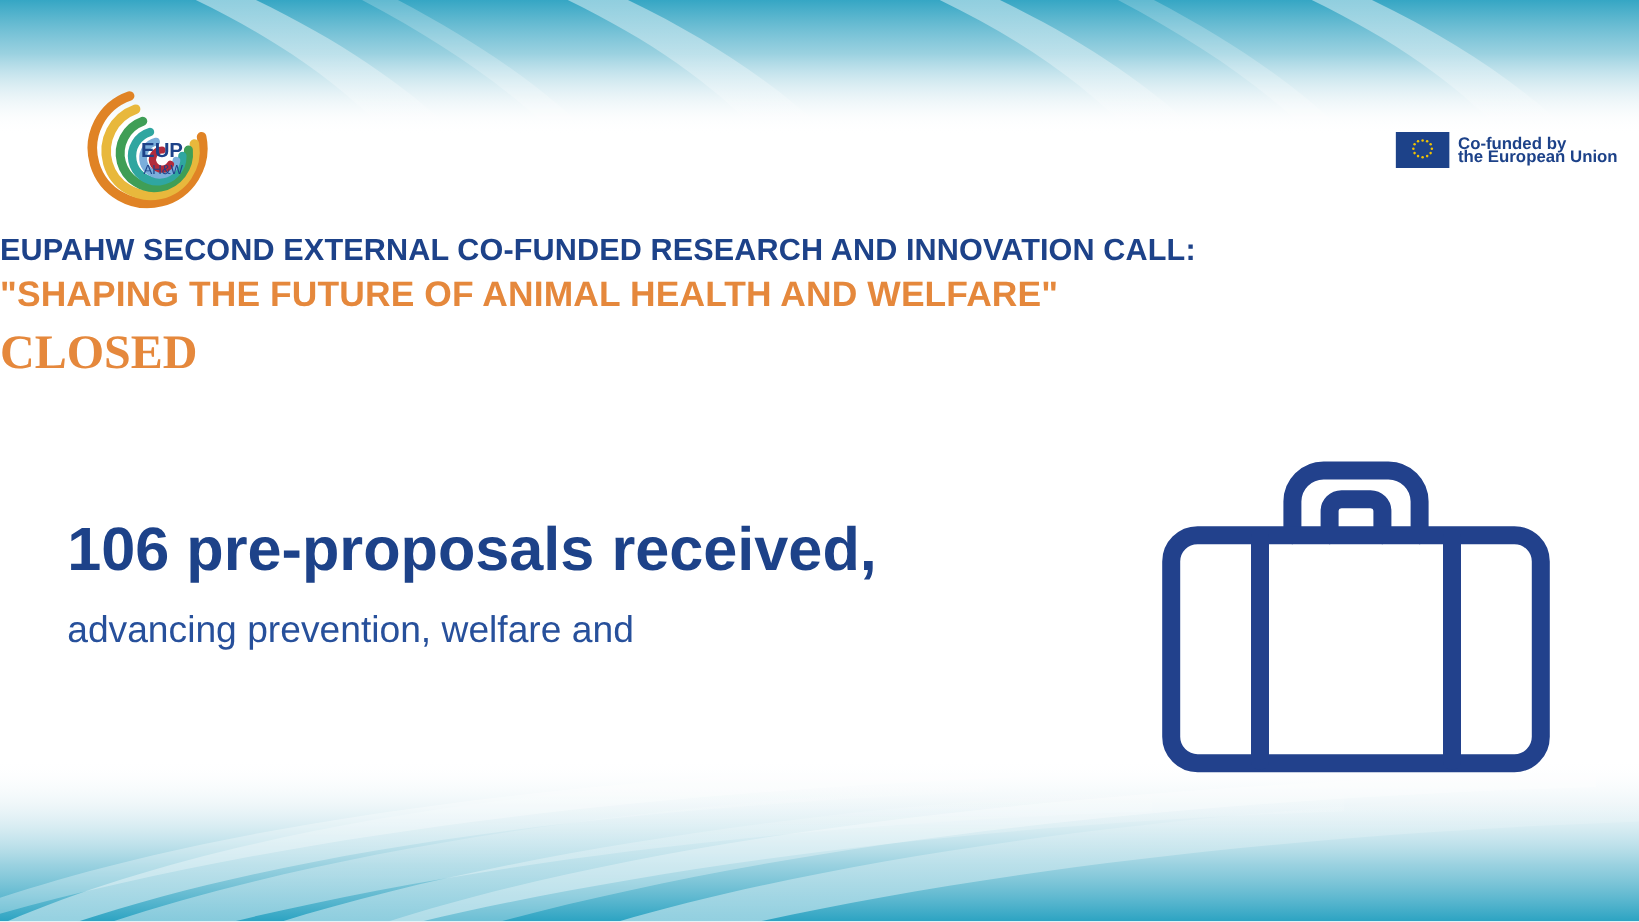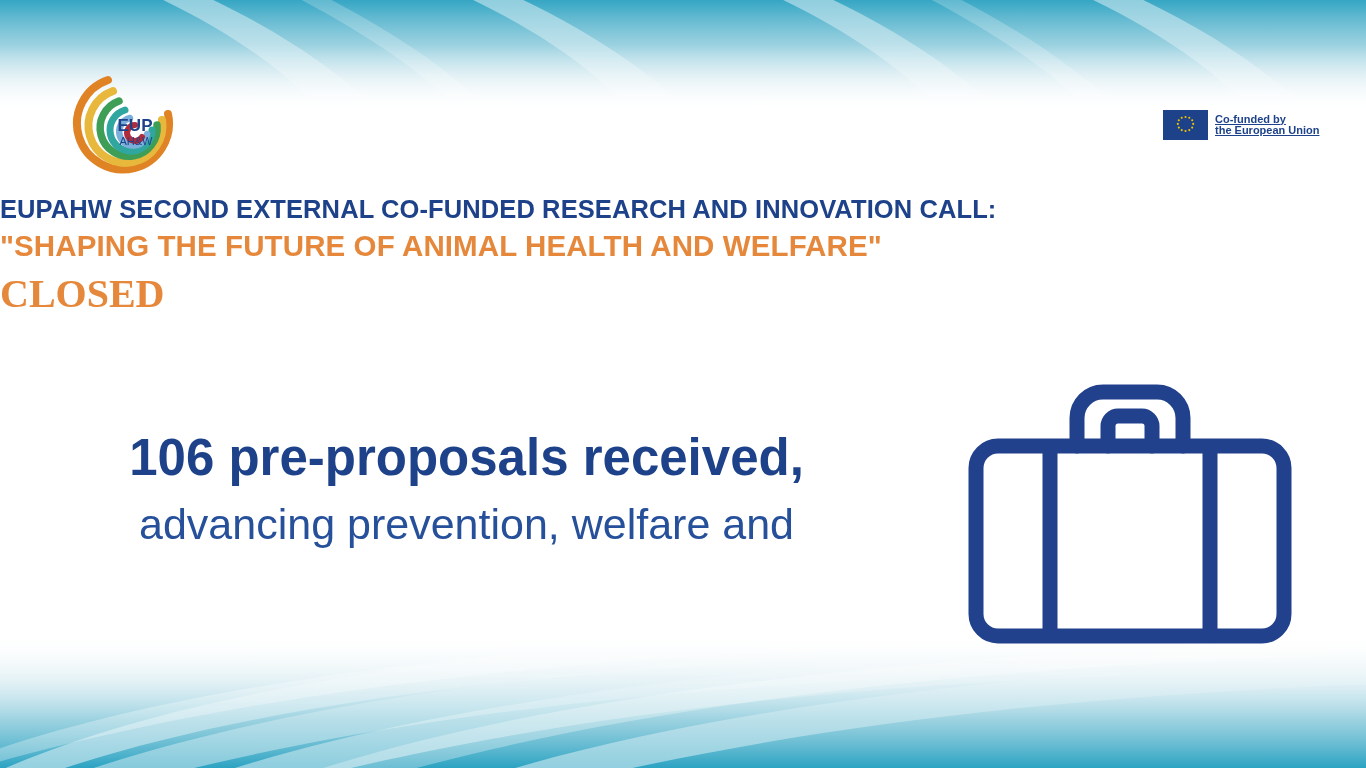--- a/index.html
+++ b/index.html
@@ -51,26 +51,25 @@
     align-items: center;
     gap: 7px;
   }
   #eu-flag {
     width: 45px;
     height: 30px;
     flex: 0 0 auto;
   }
   #eu-text {
     font-family: "Liberation Sans", sans-serif;
-    font-size: 11px;
+    font-size: 14px;
     line-height: 11.5px;
     font-weight: bold;
     color: #1d4289;
     white-space: nowrap;
-    text-decoration: underline;
   }
 
   
   #title-block {
     position: absolute;
     left: 0;
     top: 192px;
     width: 1366px;
     text-align: left;
   }
@@ -97,38 +96,38 @@
     font-weight: bold;
     font-size: 40px;
     color: #e5883c;
     line-height: 52px;
     margin-top: 2px;
   }
 
   
   #statement {
     position: absolute;
-    left: 44px;
+    left: 56px;
     top: 425px;
     width: 845px;
-    text-align: center;
+    text-align: left;
     color: #1d4289;
   }
   .stmt-lead {
     font-family: "Liberation Sans", sans-serif;
     font-weight: bold;
     font-size: 51px;
     line-height: 66px;
     color: #1d4289;
     white-space: nowrap;
   }
   .stmt-body {
     font-family: "Liberation Sans", sans-serif;
     font-weight: normal;
-    font-size: 43px;
+    font-size: 31px;
     line-height: 67px;
     color: #27509b;
     white-space: nowrap;
   }
 
   
   #suitcase {
     position: absolute;
     left: 965px;
     top: 378px;

